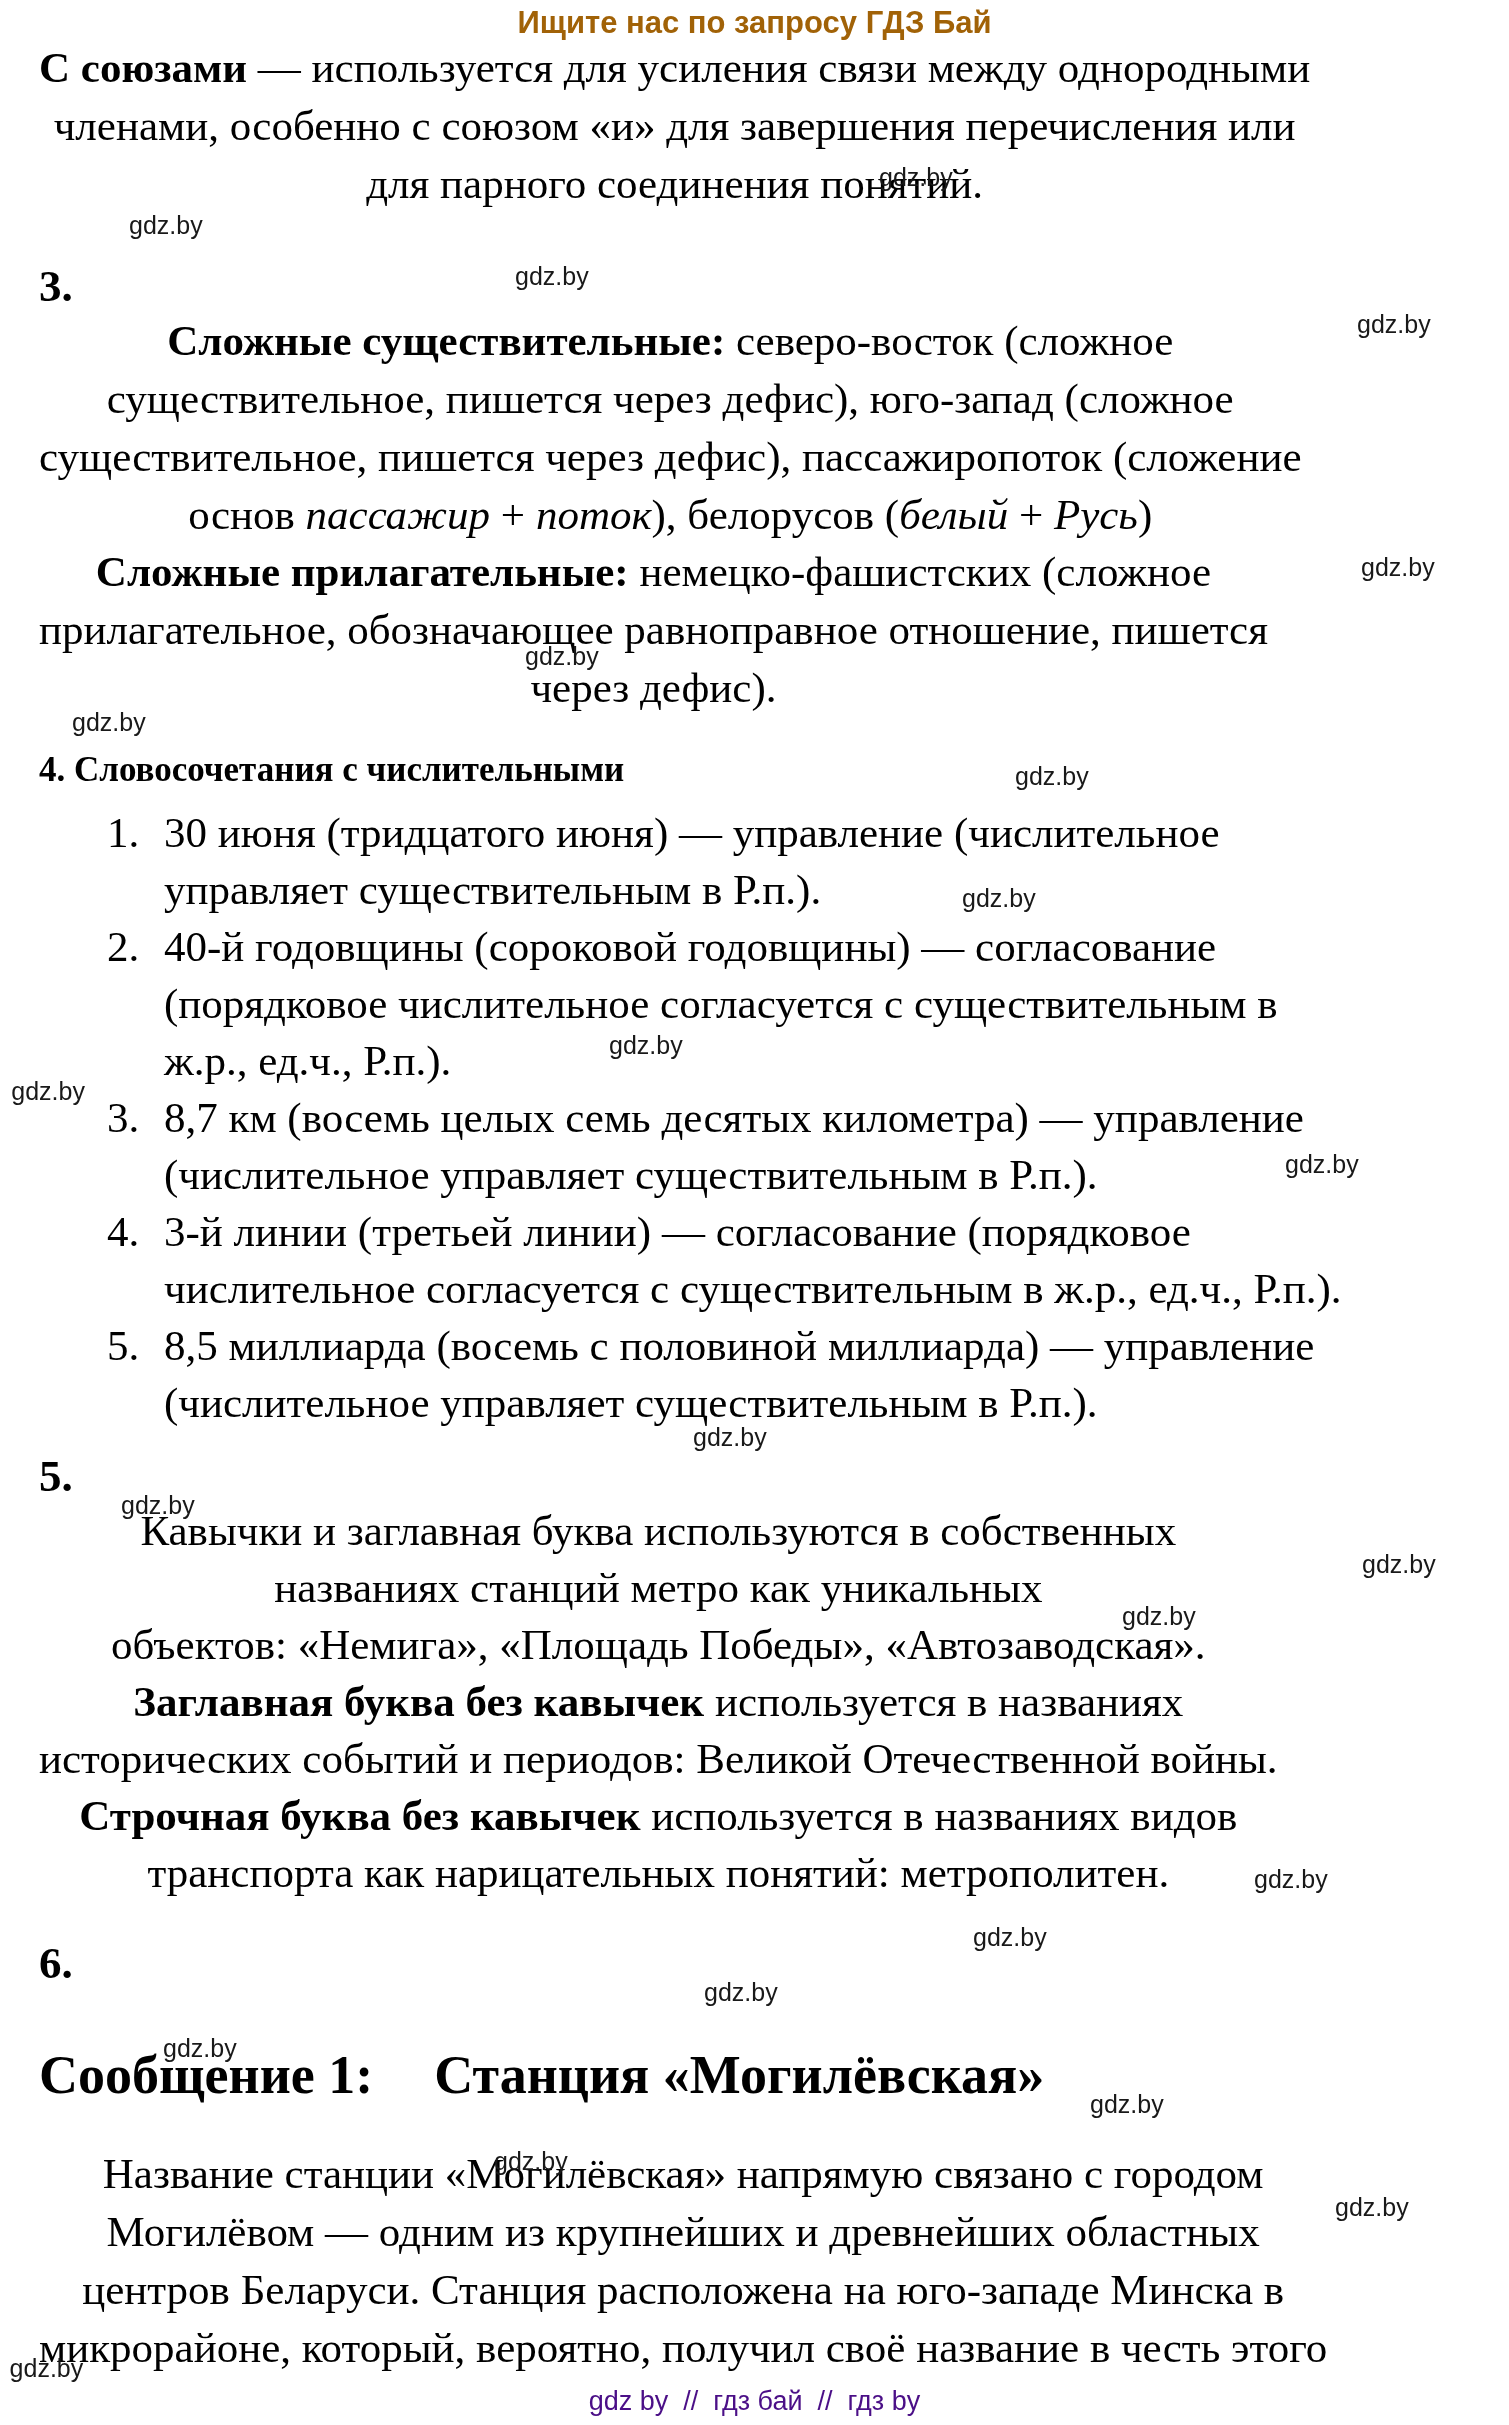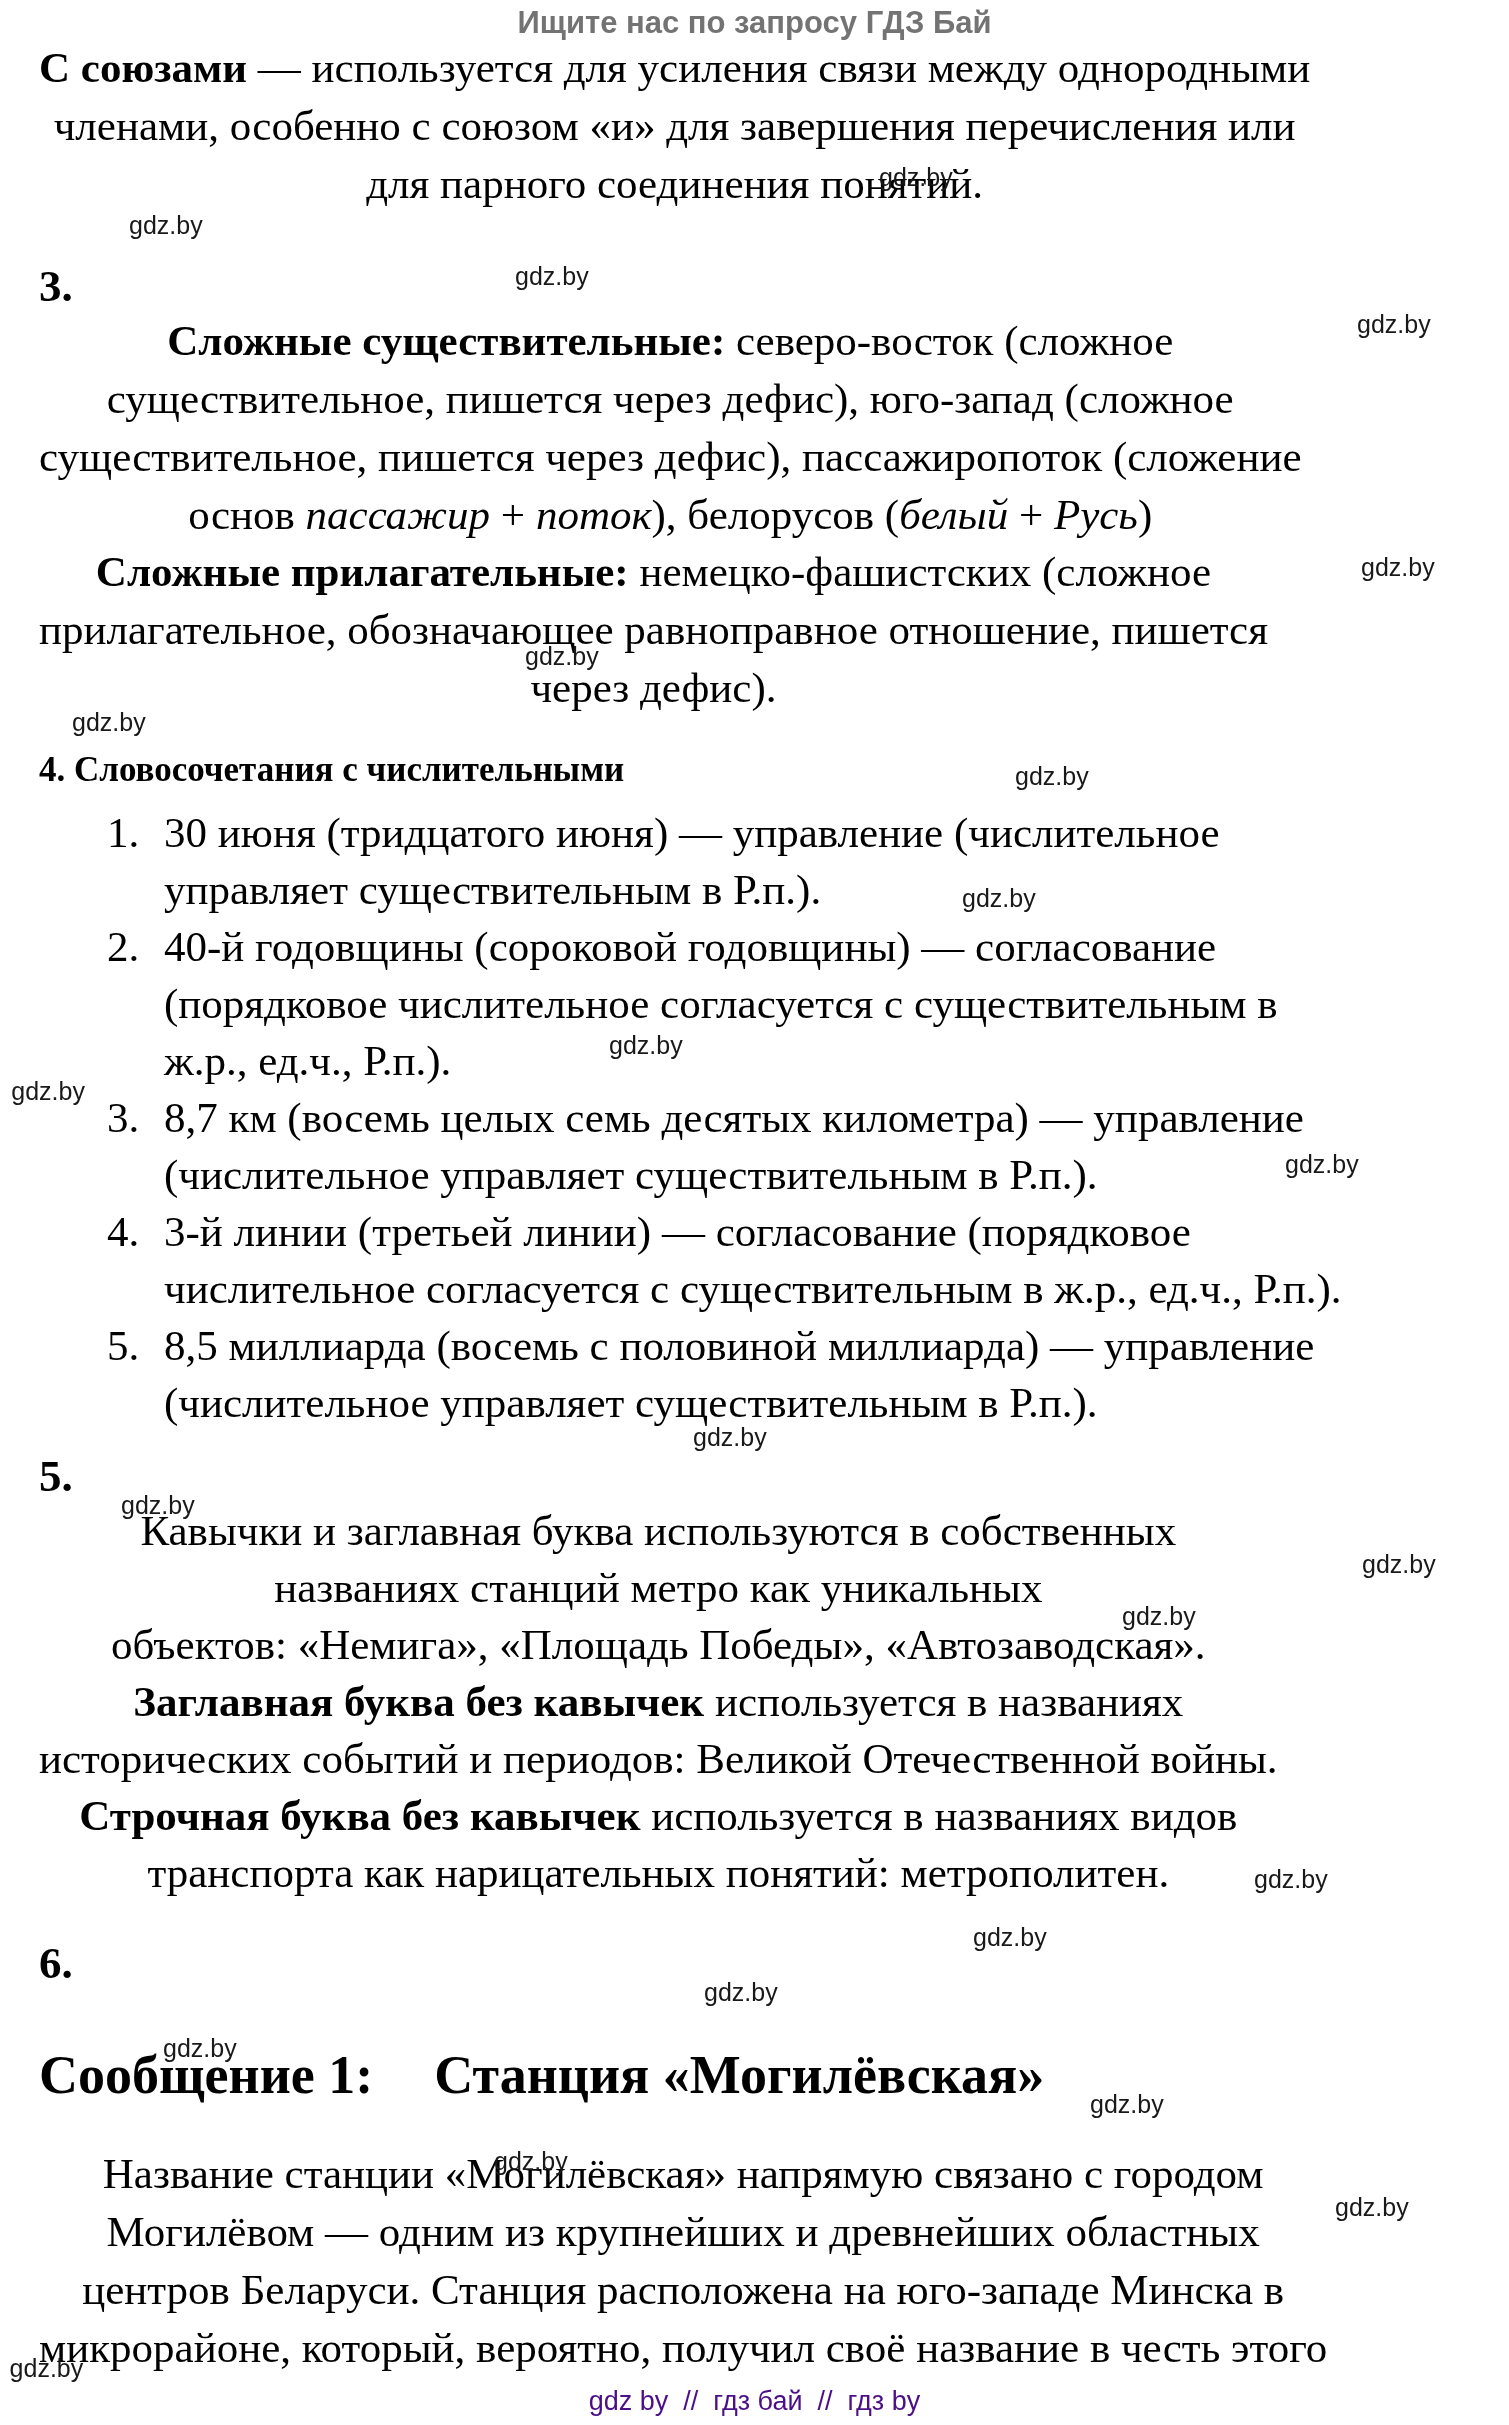--- a/index.html
+++ b/index.html
@@ -1,19 +1,19 @@
 <!DOCTYPE html>
 <html lang="ru" style="font-size:13px"><head>
 <meta charset="utf-8">
 <style>
   html,body{margin:0;padding:0;background:#ffffff;}
   .page{position:relative;width:1509px;height:2426px;background:#ffffff;overflow:hidden;
         font-family:"Liberation Serif",serif;color:#000;}
   .promo-banner{position:absolute;left:0;right:0;top:4.8px;text-align:center;
-        font-family:"Liberation Sans",sans-serif;font-size:31px;font-weight:600;color:#737373;}
+        font-family:"Liberation Sans",sans-serif;font-size:31px;font-weight:600;color:#a16207;}
   .block{position:absolute;left:39px;font-size:43px;line-height:58px;text-align:center;}
   .block .line{white-space:nowrap;}
   .tight{line-height:57px;}
   .num-heading{position:absolute;left:39px;font-weight:bold;font-size:45px;line-height:48px;}
   .h-bold{position:absolute;left:39px;font-weight:bold;font-size:35px;line-height:48px;white-space:nowrap;}
   .list{position:absolute;left:39px;top:804px;font-size:43px;line-height:57px;}
   .list-item{position:relative;}
   .li-num{position:absolute;left:68px;top:0;}
   .li-body{padding-left:125px;}
   .li-body .line{white-space:nowrap;}

